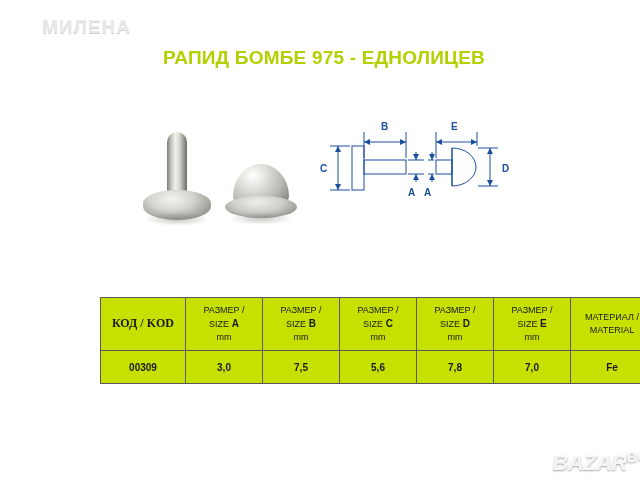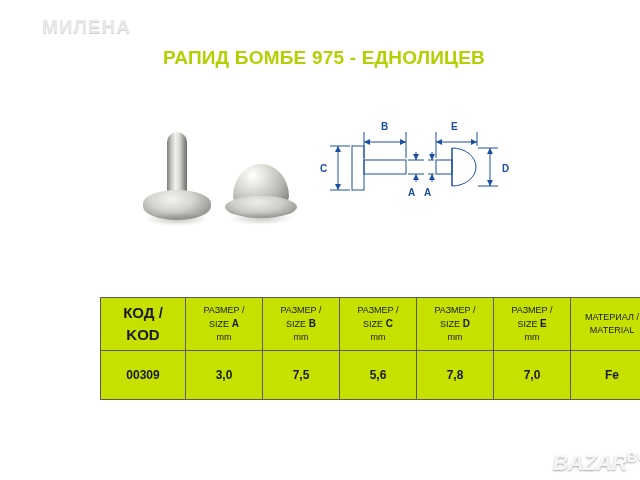--- a/index.html
+++ b/index.html
@@ -140,32 +140,33 @@
     color: #1a1a1a;
   }
   .spec-table thead th {
     height: 48px;
     font-size: 9px;
     font-weight: normal;
     line-height: 1.45;
     padding: 2px 4px;
   }
   .spec-table thead th.code-col {
-    font-size: 15px;
-    font-weight: bold;
+    font-size: 12px;
+    font-weight: bold;
+    font-family: Liberation Serif, serif;
   }
   .spec-table thead th .big {
     font-weight: bold;
     font-size: 10px;
   }
   .spec-table tbody td {
     height: 32px;
-    font-size: 12px;
-    font-weight: bold;
-    padding: 8px 4px;
+    font-size: 10px;
+    font-weight: bold;
+    padding: 0 4px;
     margin-left: 24px;
   }
   .col-code { width: 76px; }
   .col-dim  { width: 68px; }
   .col-mat  { width: 74px; }
   
   .price {
     position: absolute;
     right: 26px;
     top: 428px;

